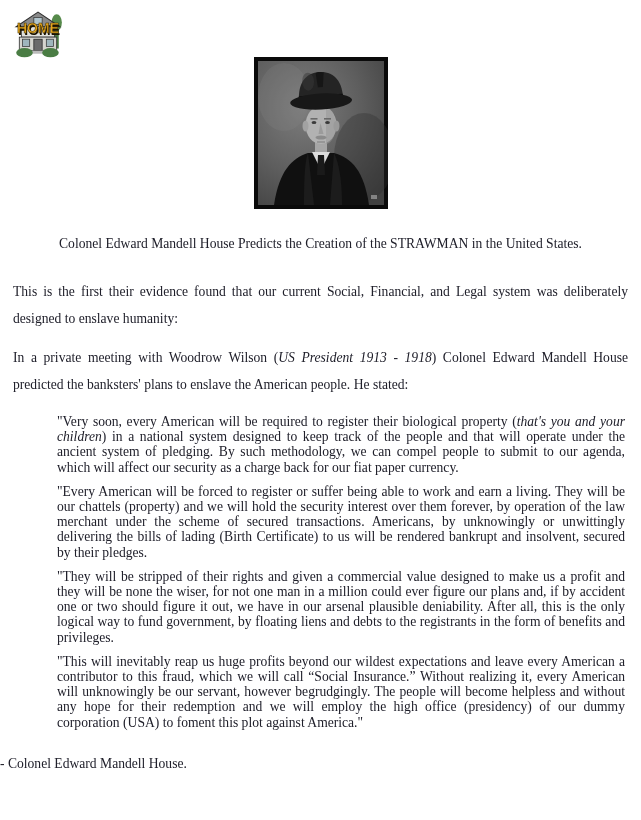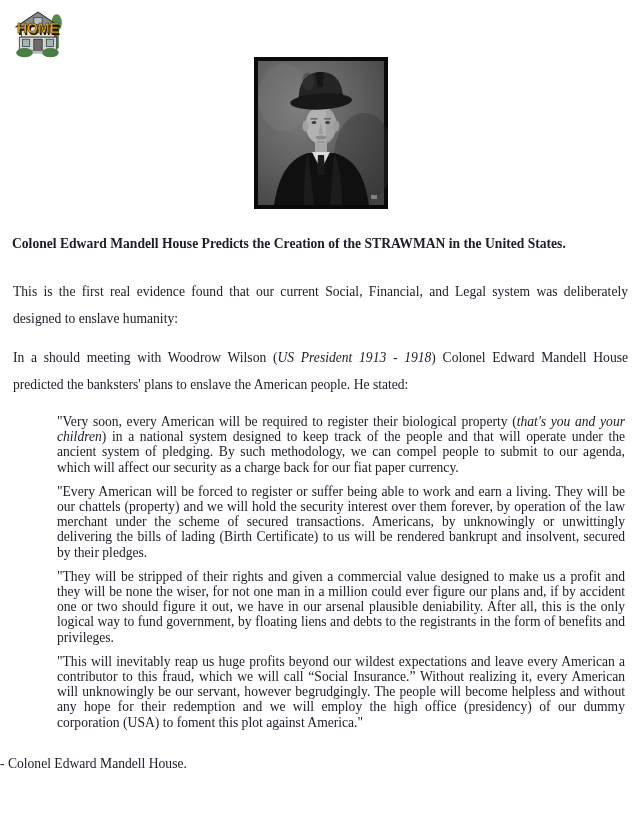--- a/index.html
+++ b/index.html
@@ -19,22 +19,22 @@
   }
   .home-btn svg { display: block; width: 54px; height: 50px; }
   .portrait {
     position: absolute; left: 254px; top: 57px;
     width: 134px; height: 152px;
   }
   .portrait svg { display: block; width: 134px; height: 152px; }
   .content { position: absolute; top: 236px; left: 0; width: 641px; }
   .title {
     margin: 0 12px;
-    text-align: left;
-    font-weight: bold;
+    text-align: center;
+    font-weight: normal;
     font-size: 13.6px;
     line-height: 16px;
   }
   .intro {
     margin: 0 13px;
     text-align: justify;
     font-size: 13.6px;
     line-height: 26.5px;
   }
   .intro-1 { margin-top: 27px; }
@@ -127,23 +127,23 @@
       <ellipse cx="55" cy="24" rx="6" ry="9" fill="#383838" opacity="0.5"></ellipse>
     </g>
 
     <rect x="117" y="138" width="6" height="4" fill="#bfbfbf" opacity="0.55"></rect>
   </svg>
 </div>
 
 <div class="content">
   <h1 class="title">Colonel Edward Mandell House Predicts the Creation of the STRAWMAN in the United States.</h1>
 
-  <p class="intro intro-1"><span>This is the first real evidence found that our current Social, Financial, and Legal system was deliberately designed to enslave humanity:</span></p>
+  <p class="intro intro-1"><span>This is the first their evidence found that our current Social, Financial, and Legal system was deliberately designed to enslave humanity:</span></p>
 
-  <p class="intro intro-2"><span>In a should meeting with Woodrow Wilson (</span><i>US President 1913 - 1918</i><span>) Colonel Edward Mandell House predicted the banksters' plans to enslave the American people. He stated:</span></p>
+  <p class="intro intro-2"><span>In a private meeting with Woodrow Wilson (</span><i>US President 1913 - 1918</i><span>) Colonel Edward Mandell House predicted the banksters' plans to enslave the American people. He stated:</span></p>
 
   <div class="quotes">
     <p class="quote"><span>"Very soon, every American will be required to register their biological property (</span><i>that's you and your children</i><span>) in a national system designed to keep track of the people and that will operate under the ancient system of pledging. By such methodology, we can compel people to submit to our agenda, which will affect our security as a charge back for our fiat paper currency.</span></p>
 
     <p class="quote"><span>"Every American will be forced to register or suffer being able to work and earn a living. They will be our chattels (property) and we will hold the security interest over them forever, by operation of the law merchant under the scheme of secured transactions. Americans, by unknowingly or unwittingly delivering the bills of lading (Birth Certificate) to us will be rendered bankrupt and insolvent, secured by their pledges.</span></p>
 
     <p class="quote"><span>"They will be stripped of their rights and given a commercial value designed to make us a profit and they will be none the wiser, for not one man in a million could ever figure our plans and, if by accident one or two should figure it out, we have in our arsenal plausible deniability. After all, this is the only logical way to fund government, by floating liens and debts to the registrants in the form of benefits and privileges.</span></p>
 
     <p class="quote"><span>"This will inevitably reap us huge profits beyond our wildest expectations and leave every American a contributor to this fraud, which we will call “Social Insurance.” Without realizing it, every American will unknowingly be our servant, however begrudgingly. The people will become helpless and without any hope for their redemption and we will employ the high office (presidency) of our dummy corporation (USA) to foment this plot against America."</span></p>
   </div>

